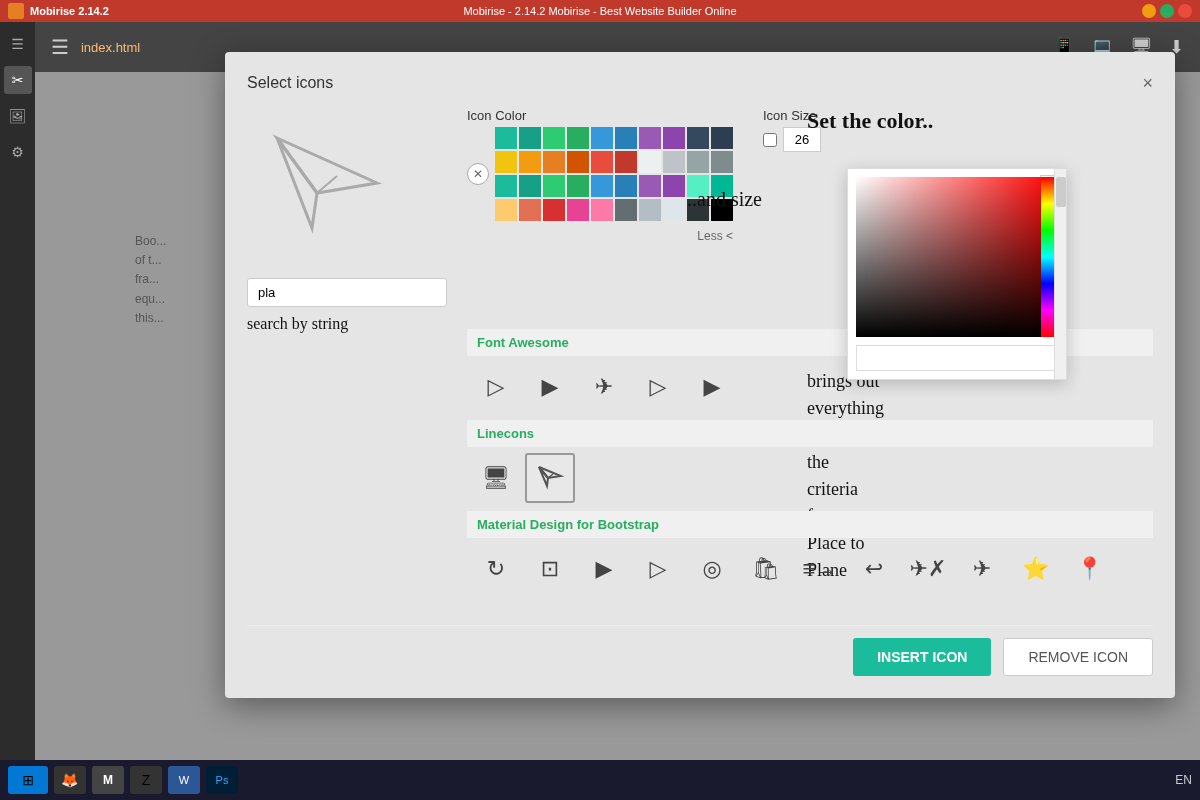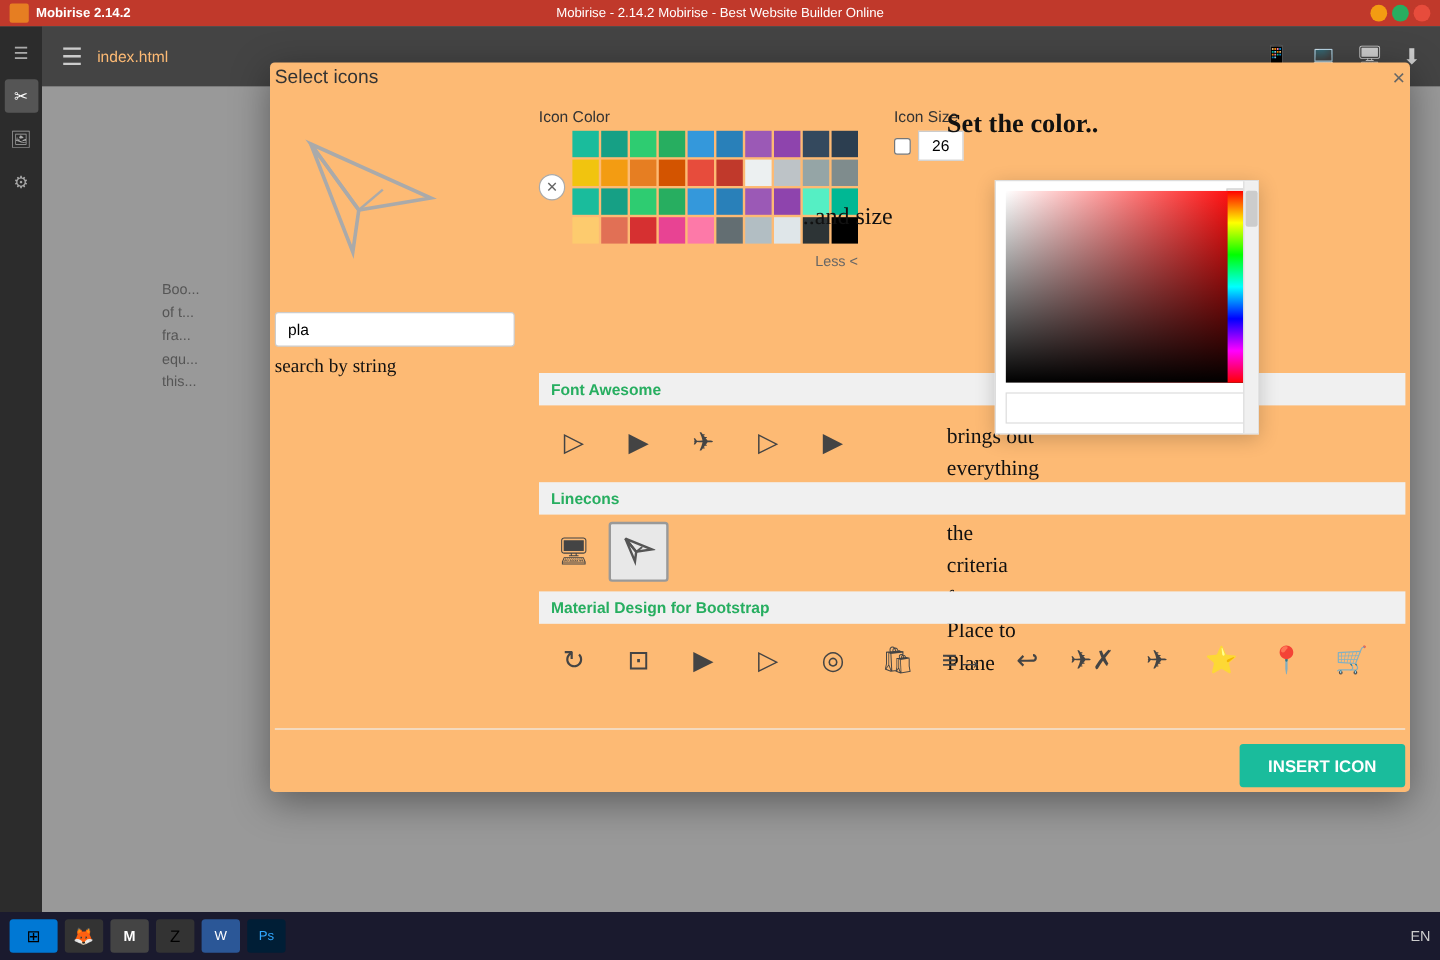--- a/index.html
+++ b/index.html
@@ -118,24 +118,24 @@
       background: #555;
       color: white;
     }
 
     
     .dialog {
       position: absolute;
       top: 30px;
       left: 190px;
       width: 950px;
-      background: #fdba74;
+      background: #e5e5e5;
       border-radius: 4px;
       box-shadow: 0 8px 32px rgba(0,0,0,0.4);
-      padding: 4px;
+      padding: 22px;
     }
 
     .dialog-header {
       display: flex;
       justify-content: space-between;
       align-items: center;
       margin-bottom: 16px;
     }
     .dialog-title {
       font-size: 16px;
@@ -676,20 +676,21 @@
               <div class="icon-item">✔</div>
               <div class="icon-item">📱</div>
             </div>
           </div>
         </div>
       </div>
     </div>
 
     <div class="dialog-footer">
       <button class="btn-insert">INSERT ICON</button>
+      <button class="btn-remove">REMOVE ICON</button>
     </div>
   </div>
 </div>
 
 <div class="bottom-taskbar">
   <div class="taskbar-btn taskbar-start">⊞</div>
   <div class="taskbar-btn">🦊</div>
   <div class="taskbar-btn" style="background:#444;color:white;font-weight:bold;font-size:12px;">M</div>
   <div class="taskbar-btn">Z</div>
   <div class="taskbar-btn" style="background:#2b5797;color:white;font-size:11px;">W</div>

